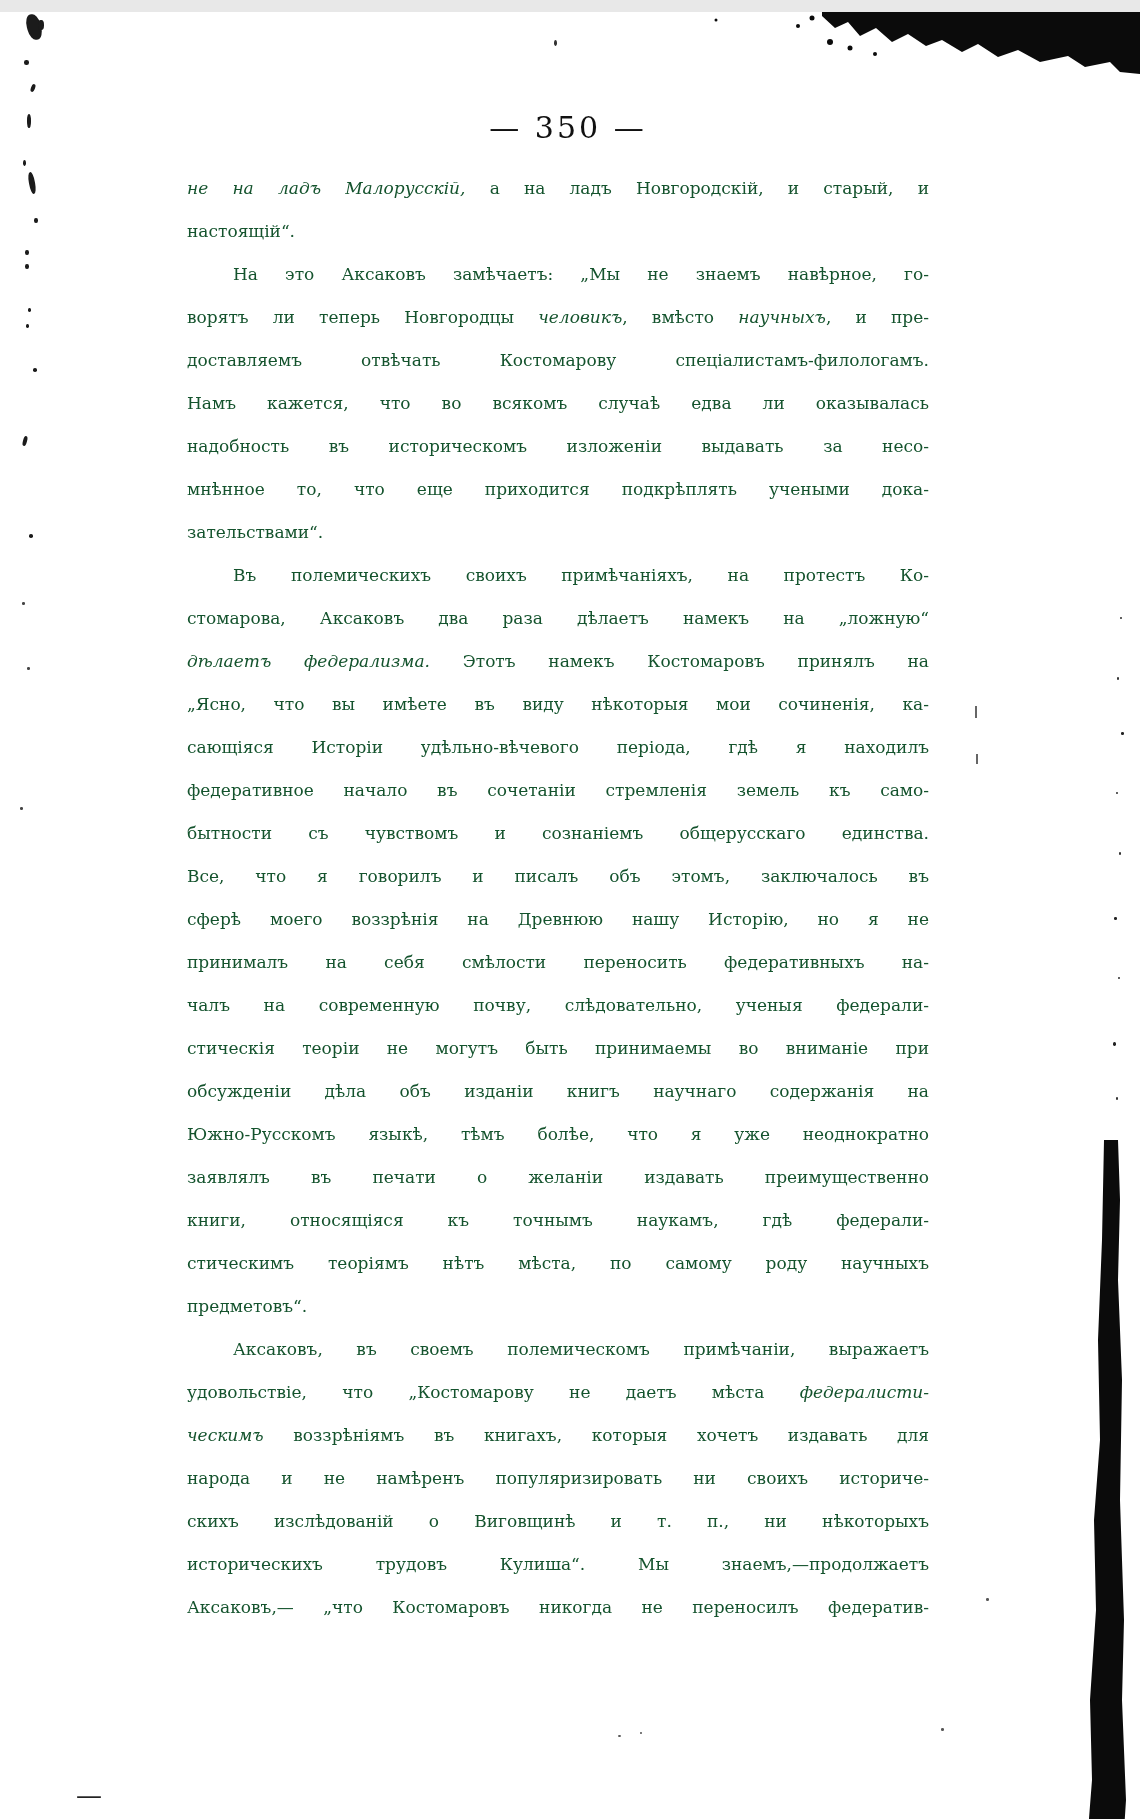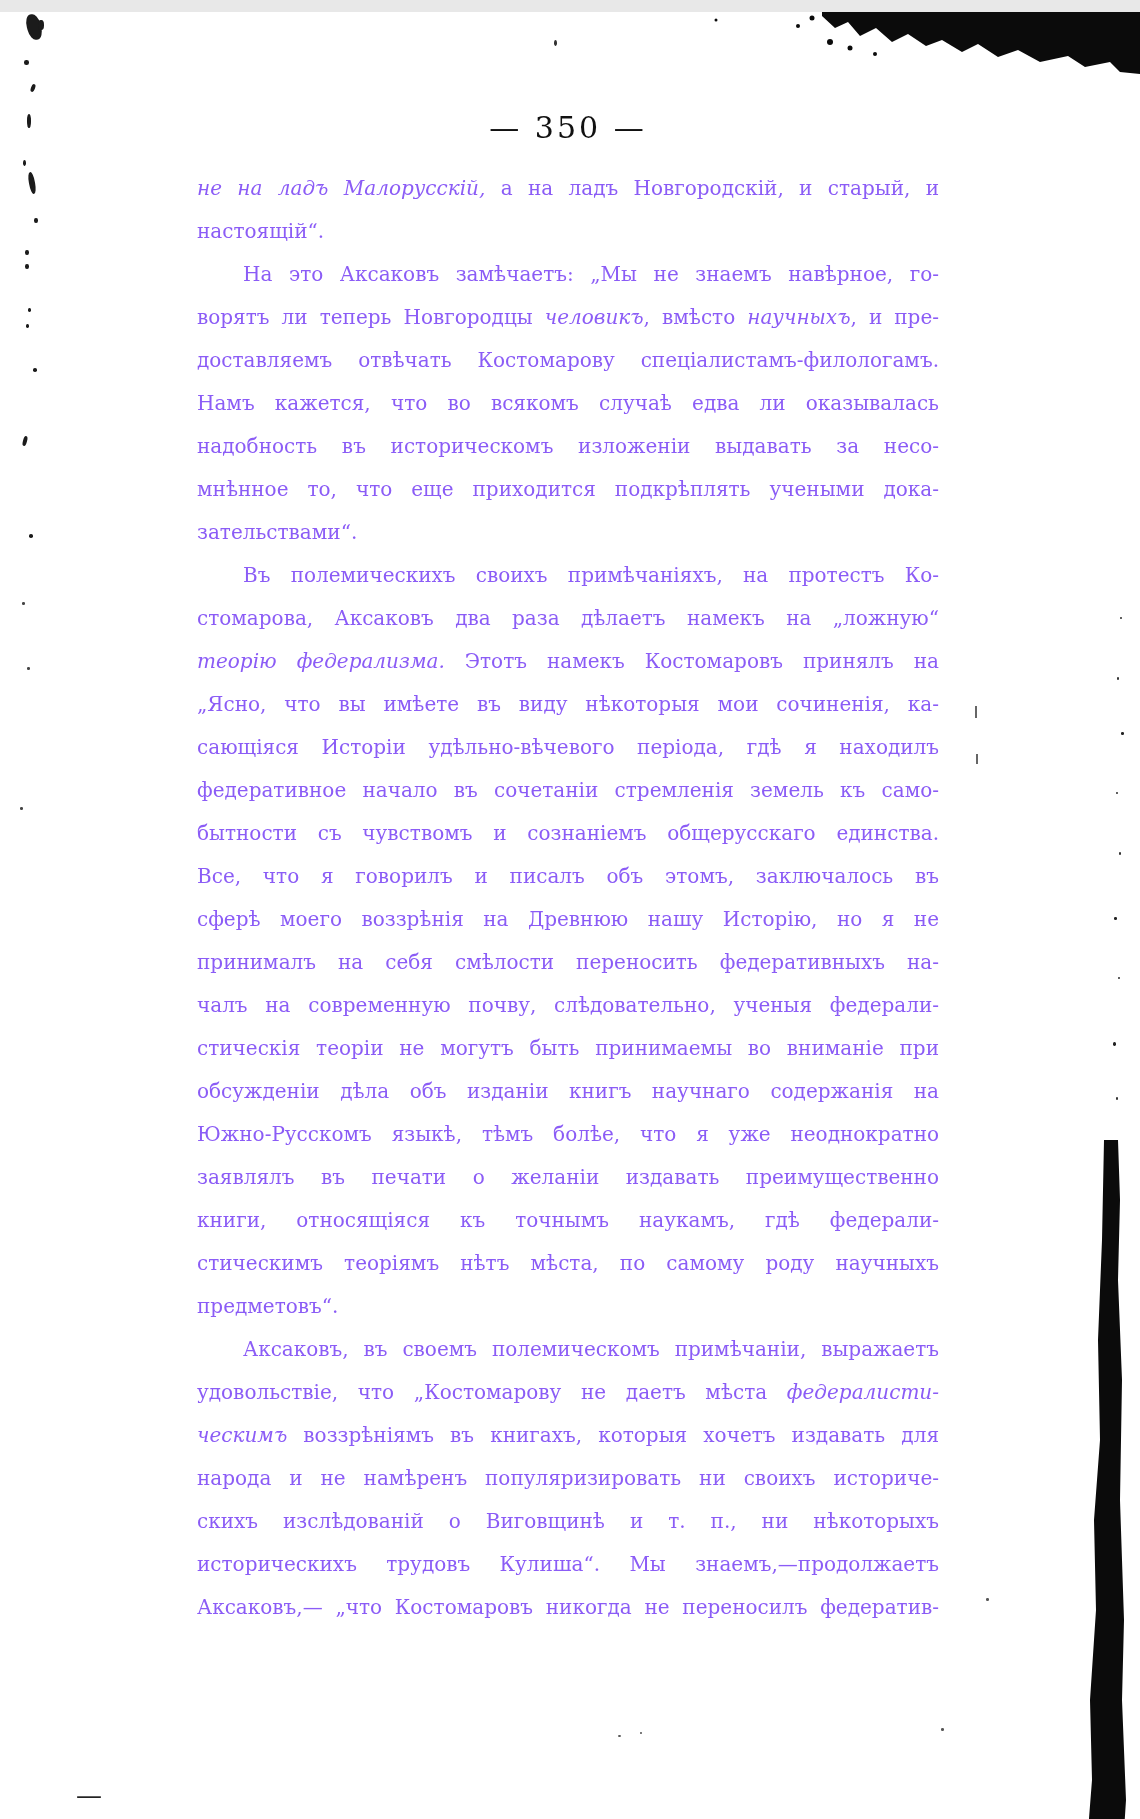--- a/index.html
+++ b/index.html
@@ -8,22 +8,22 @@
     background:#ffffff; overflow:hidden;
     font-family:"DejaVu Serif","Liberation Serif",serif;
     color:#151515;
   }
   .page-number {
     position:absolute; left:197px; top:98px; width:742px;
     text-align:center; font-size:30px; letter-spacing:3px;
     color:#111;
   }
   .text-block {
-    position:absolute; left:197px; top:155px; width:742px;
-    font-size:20px; color:#8b5cf6;
+    position:absolute; left:187px; top:155px; width:742px;
+    font-size:17px; color:#14532d;
   }
   .line {
     height:43px; line-height:43px;
     text-align:justify; text-align-last:justify;
     word-spacing:1px;
   }
   .line.flush { text-align-last:left; }
   .line.indent { text-indent:46px; }
   .it { font-style:italic; }
 
@@ -49,21 +49,21 @@
       <div class="line flush"><span>настоящій“.</span></div>
       <div class="line indent"><span>На это Аксаковъ замѣчаетъ: „Мы не знаемъ навѣрное, го-</span></div>
       <div class="line"><span>ворятъ ли теперь Новгородцы </span><span class="it">человикъ</span><span>, вмѣсто </span><span class="it">научныхъ</span><span>, и пре-</span></div>
       <div class="line"><span>доставляемъ отвѣчать Костомарову спеціалистамъ-филологамъ.</span></div>
       <div class="line"><span>Намъ кажется, что во всякомъ случаѣ едва ли оказывалась</span></div>
       <div class="line"><span>надобность въ историческомъ изложеніи выдавать за несо-</span></div>
       <div class="line"><span>мнѣнное то, что еще приходится подкрѣплять учеными дока-</span></div>
       <div class="line flush"><span>зательствами“.</span></div>
       <div class="line indent"><span>Въ полемическихъ своихъ примѣчаніяхъ, на протестъ Ко-</span></div>
       <div class="line"><span>стомарова, Аксаковъ два раза дѣлаетъ намекъ на „ложную“</span></div>
-      <div class="line"><span class="it">теорію федерализма.</span><span> Этотъ намекъ Костомаровъ принялъ на</span></div>
+      <div class="line"><span class="it">дѣлаетъ федерализма.</span><span> Этотъ намекъ Костомаровъ принялъ на</span></div>
       <div class="line"><span>„Ясно, что вы имѣете въ виду нѣкоторыя мои сочиненія, ка-</span></div>
       <div class="line"><span>сающіяся Исторіи удѣльно-вѣчевого періода, гдѣ я находилъ</span></div>
       <div class="line"><span>федеративное начало въ сочетаніи стремленія земель къ само-</span></div>
       <div class="line"><span>бытности съ чувствомъ и сознаніемъ общерусскаго единства.</span></div>
       <div class="line"><span>Все, что я говорилъ и писалъ объ этомъ, заключалось въ</span></div>
       <div class="line"><span>сферѣ моего воззрѣнія на Древнюю нашу Исторію, но я не</span></div>
       <div class="line"><span>принималъ на себя смѣлости переносить федеративныхъ на-</span></div>
       <div class="line"><span>чалъ на современную почву, слѣдовательно, ученыя федерали-</span></div>
       <div class="line"><span>стическія теоріи не могутъ быть принимаемы во вниманіе при</span></div>
       <div class="line"><span>обсужденіи дѣла объ изданіи книгъ научнаго содержанія на</span></div>

